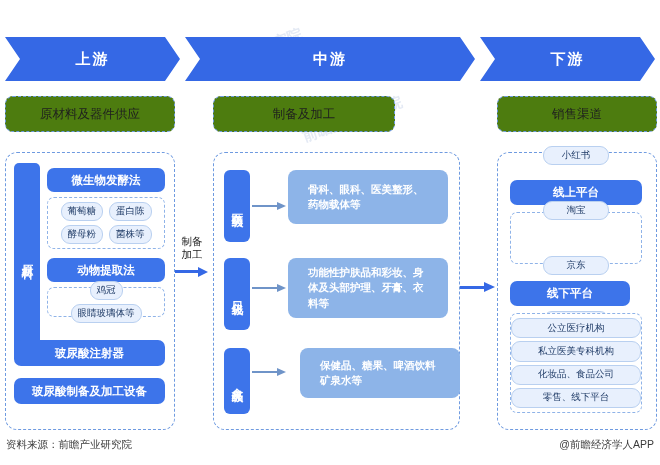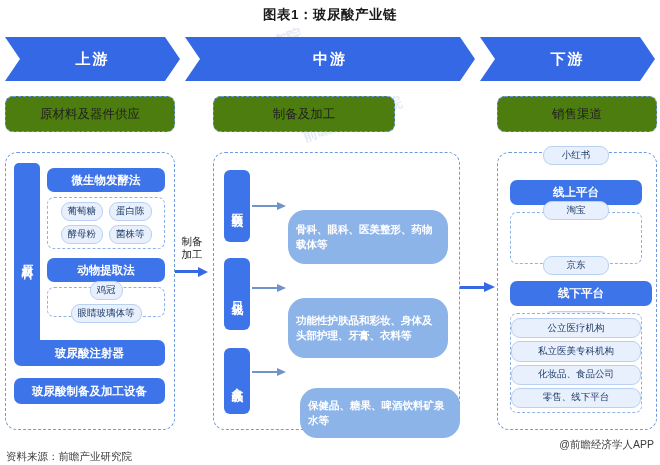--- a/index.html
+++ b/index.html
@@ -104,23 +104,23 @@
   .grade{
     position:absolute;width:26px;background:#3d74ea;border-radius:6px;color:#fff;
     font-size:11.5px;font-weight:bold;display:flex;align-items:center;justify-content:center;
   }
   .grade .v{writing-mode:vertical-rl;letter-spacing:1.5px;}
   #grade-med{left:224px;top:170px;height:72px;}
   #grade-daily{left:224px;top:258px;height:72px;}
   #grade-food{left:224px;top:348px;height:66px;}
 
   .prodbox{
-    position:absolute;background:#8db4e8;border-radius:17px;color:#fff;
+    position:absolute;background:#8db4e8;border-radius:8px;color:#fff;
     font-size:10.5px;font-weight:bold;line-height:1.45;
-    display:flex;align-items:center;padding:5px 8px;box-sizing:border-box;margin-top:40px;
+    display:flex;align-items:center;padding:5px 20px;box-sizing:border-box;
   }
   #prod-med{left:288px;top:170px;width:160px;height:54px;}
   #prod-daily{left:288px;top:258px;width:160px;height:60px;}
   #prod-food{left:300px;top:348px;width:160px;height:50px;}
 
   .thin-arrow{position:absolute;width:34px;height:9px;}
   .thin-arrow .shaft{position:absolute;left:0;top:3.4px;width:26px;height:1.6px;background:#6f94c8;}
   .thin-arrow .head{position:absolute;left:25px;top:0;width:0;height:0;
     border-top:4.5px solid transparent;border-bottom:4.5px solid transparent;border-left:9px solid #6f94c8;}
   #ta-med{left:252px;top:202px;}
@@ -128,47 +128,46 @@
   #ta-food{left:252px;top:368px;}
 
   
   #conn-2{position:absolute;left:460px;top:282px;width:36px;height:12px;}
   #conn-2 .shaft{position:absolute;left:0;top:3.5px;width:25px;height:3.6px;background:#3568e5;}
   #conn-2 .head{position:absolute;left:24px;top:0;width:0;height:0;
     border-top:5.5px solid transparent;border-bottom:5.5px solid transparent;border-left:11px solid #3568e5;}
 
   
   #m-online{left:510px;top:180px;width:132px;height:25px;}
-  #m-offline{left:510px;top:281px;width:142px;height:25px;}
+  #m-offline{left:510px;top:281px;width:120px;height:25px;}
 
   #tags-online{left:510px;top:212px;width:132px;height:52px;gap:36px;}
   #tags-online .tag{width:52px;}
 
   #list-offline{
     position:absolute;left:510px;top:313px;width:132px;height:100px;
     border:1.2px dashed #8fb3e8;border-radius:7px;background:#fff;
     display:flex;flex-direction:column;align-items:center;justify-content:center;
     gap:3px;padding:4px;box-sizing:border-box;
   }
   #list-offline .tag{width:116px;height:15px;font-size:9.5px;}
 
   
   .src{
-    position:absolute;left:6px;top:438px;font-size:10.5px;color:#3a3a3a;margin-top:12px;
+    position:absolute;left:6px;top:438px;font-size:10.5px;color:#3a3a3a;
   }
   .brand{
     position:absolute;right:6px;top:438px;font-size:10.5px;color:#3a3a3a;
   }
 </style>
 </head>
 <body>
 
 <div id="root">
 
-  <div class="title">图表1：玻尿酸产业链</div>
 
   <div class="wm" style="left:200px;top:42px;">前瞻产业研究院</div>
   <div class="wm" style="left:300px;top:110px;">前瞻产业研究院</div>
   <div class="wm" style="left:60px;top:330px;">前瞻产业研究院</div>
 
   <div class="banner">
     <div class="chev c1">
         <span>上游</span>
       </div>
     <div class="chev c2">

